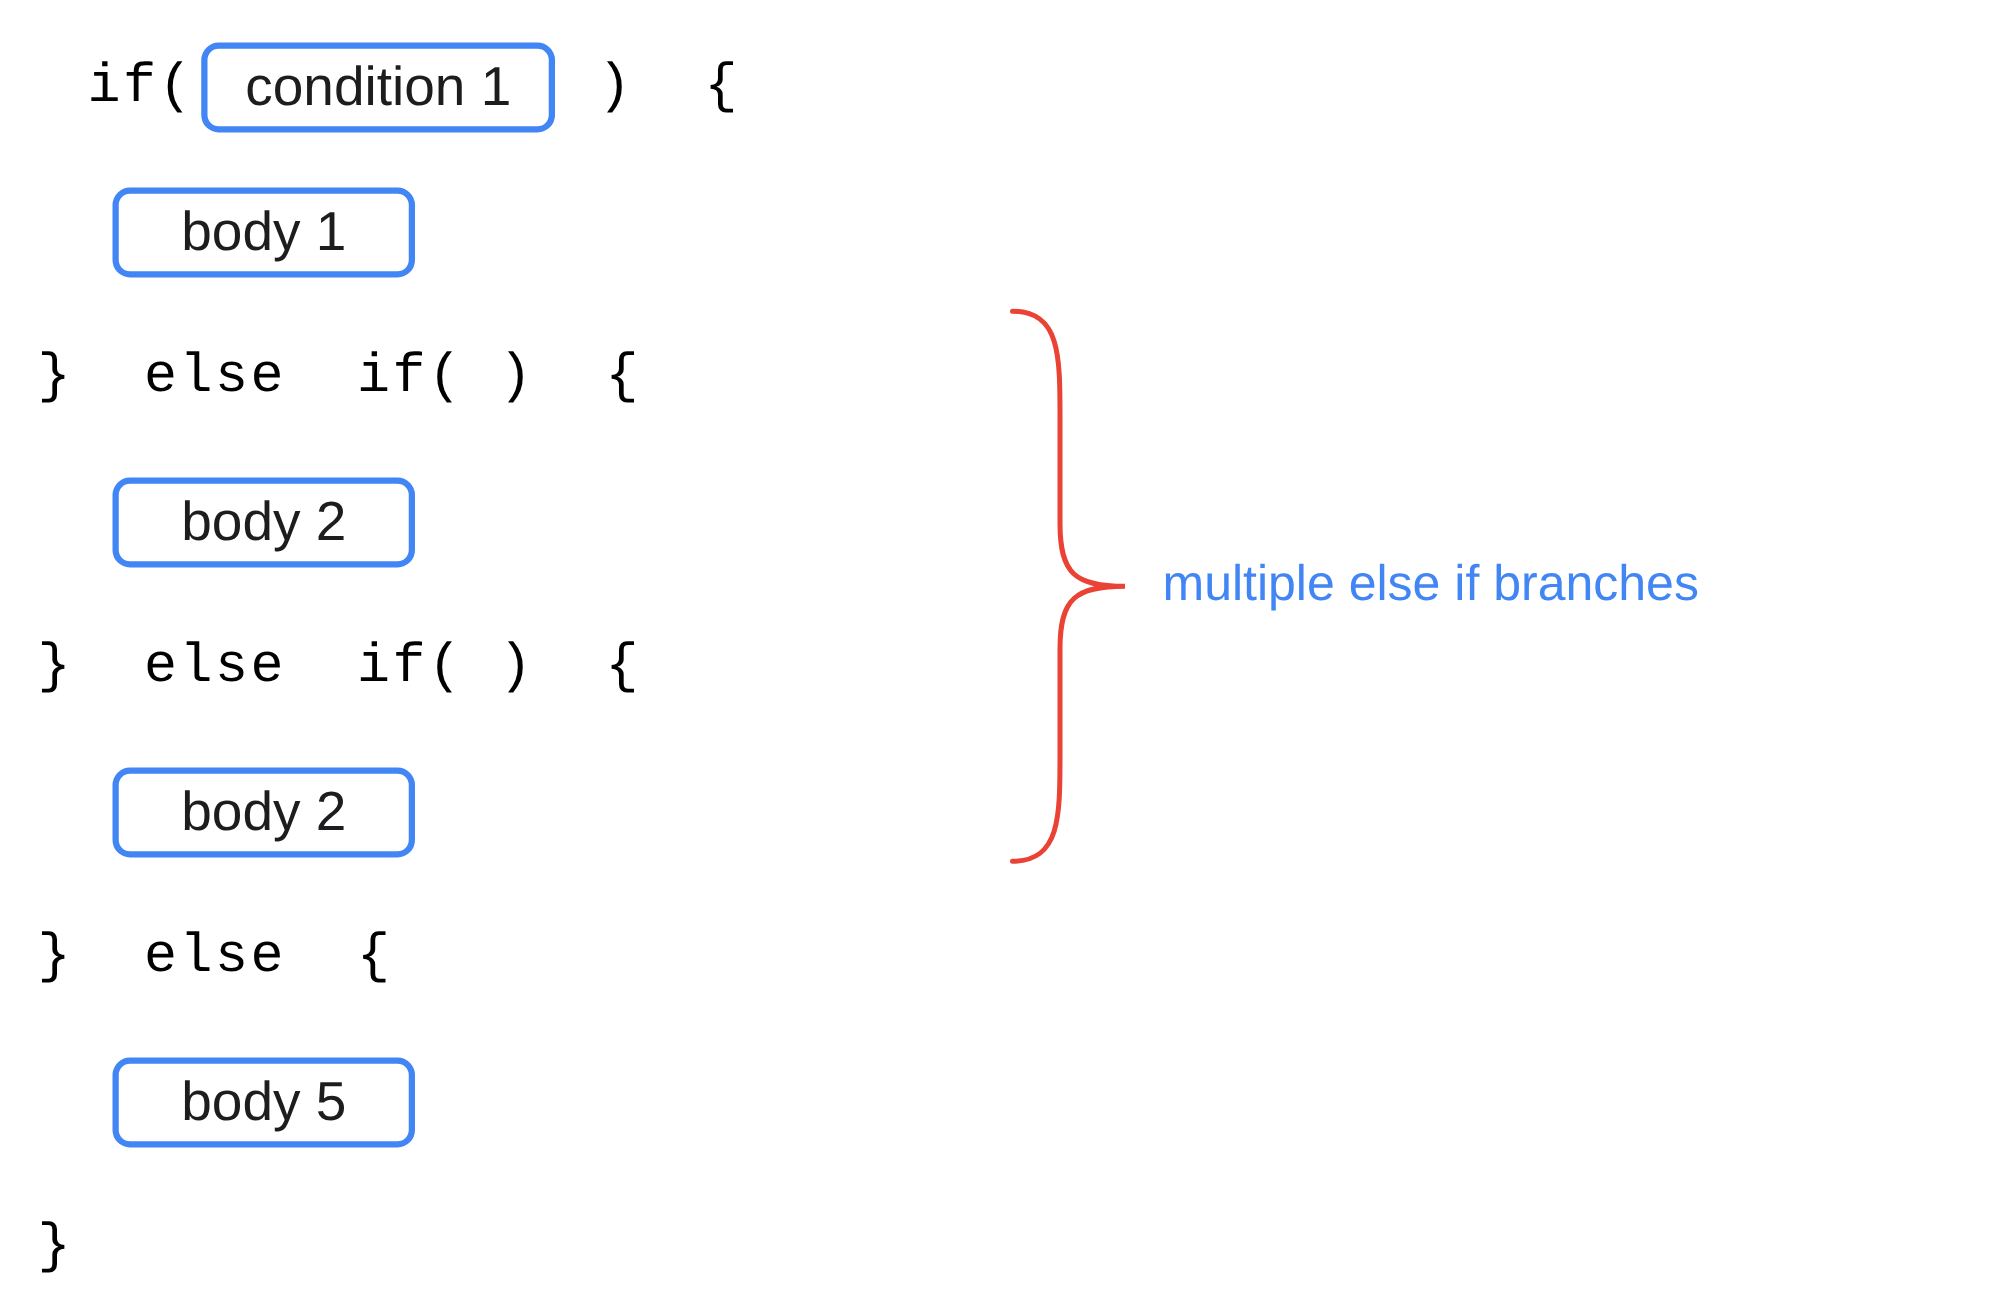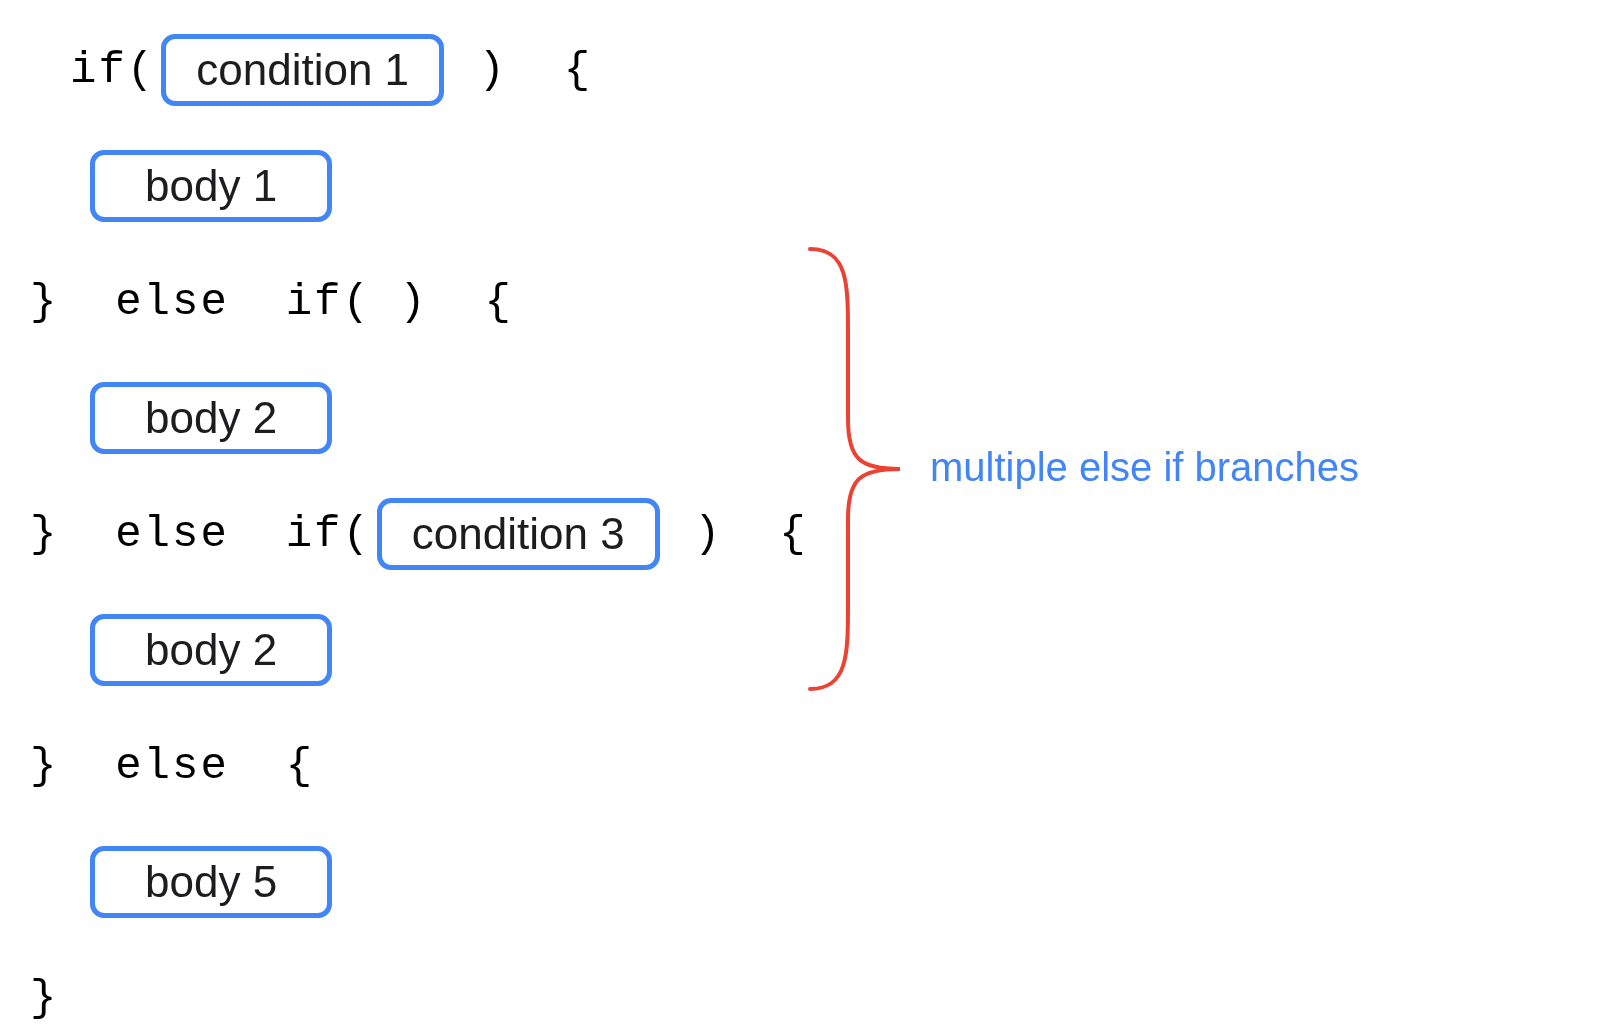--- a/index.html
+++ b/index.html
@@ -79,21 +79,20 @@
     <span class="code">}  else  if(</span>
     <span class="code"> )  {</span>
   </div>
 
   <div class="line" style="left:84px; top:382px;">
     <span class="box body">body 2</span>
   </div>
 
   <div class="line" style="left:30px; top:498px;">
     <span class="code">}  else  if(</span>
-    <span class="box">condition 3</span>
     <span class="code"> )  {</span>
   </div>
 
   <div class="line" style="left:84px; top:614px;">
     <span class="box body">body 2</span>
   </div>
 
   <div class="line" style="left:30px; top:730px;">
     <span class="code">}  else  {</span>
   </div>

